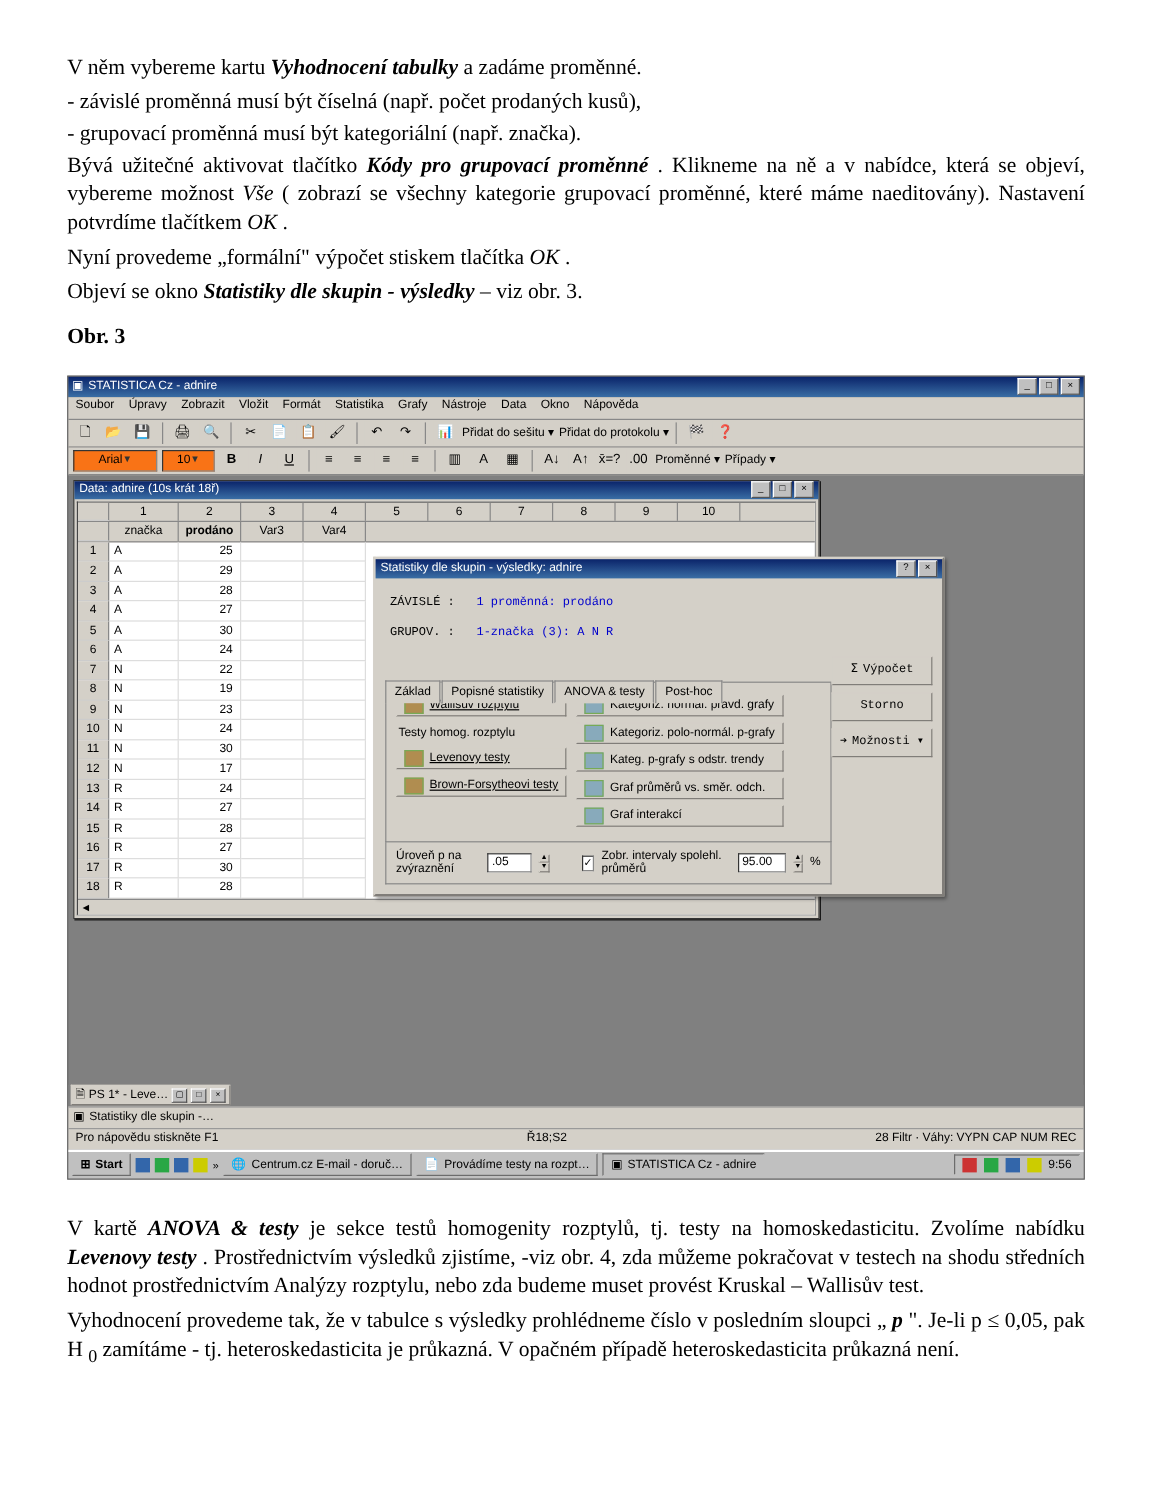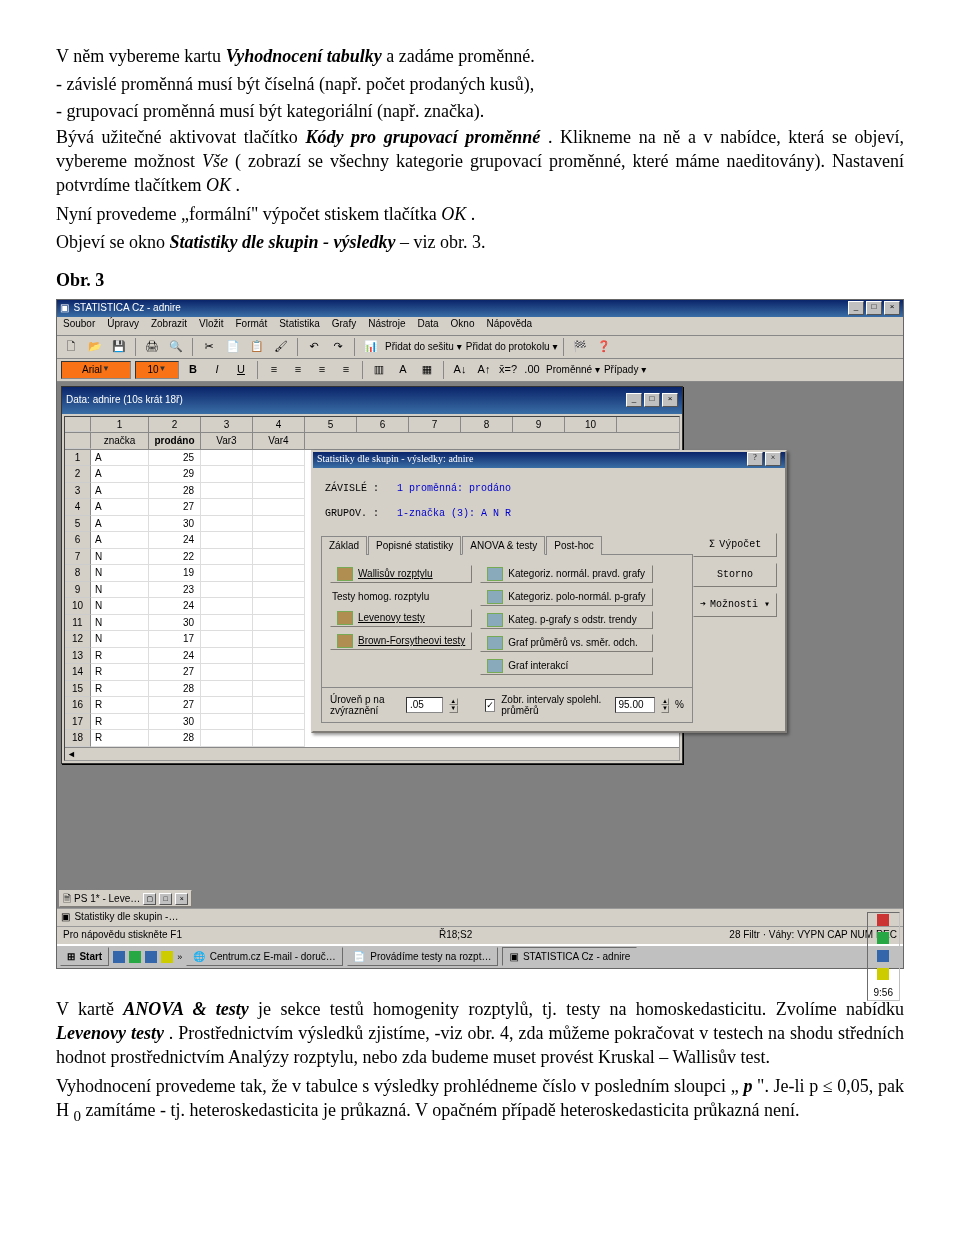--- a/index.html
+++ b/index.html
@@ -8,21 +8,21 @@
     line-height: 1.35;
     color: #000;
     margin: 0;
     padding: 44px 56px;
     width: 960px;
     box-sizing: border-box;
     background: #fff;
   }
   p { margin: 0 0 4px 0; }
   .bullet-line { margin: 0 0 2px 0; }
-  .figure-label { font-weight: bold; margin-top: 14px; margin-bottom: 6px; }
+  .figure-label { font-weight: bold; margin-top: 14px; margin-bottom: 20px; }
   .justify { text-align: justify; }
   .bold-italic { font-weight: bold; font-style: italic; }
   .italic { font-style: italic; }
 
   
   .screenshot {
     width: 848px;
     border: 1px solid #666;
     background: #808080;
     font-family: Tahoma, Verdana, sans-serif;
@@ -91,21 +91,21 @@
 
   
   .data-win {
     width: 620px;
     background: #d4d0c8;
     border: 1px solid #333;
     box-shadow: 1px 1px 0 #000;
   }
   .data-win .dtitle {
     background: linear-gradient(#0a246a, #3a6ea5);
-    color:#fff; height:27px; display:flex; align-items:center;
+    color:#fff; height:15px; display:flex; align-items:center;
     padding:0 4px; justify-content:space-between;
   }
   .dtitle .win-btns { display:flex; gap:2px; }
   .data-grid {
     background:#fff;
     border:1px inset #999;
     margin:2px;
   }
   .hdr-row { display:flex; background:#d4d0c8; border-bottom:1px solid #888; }
   .hdr-cell, .row-hdr {
@@ -130,28 +130,28 @@
 
   
   .dlg {
     position:absolute; left:254px; top:68px;
     width: 472px;
     background:#d4d0c8;
     border:2px outset #d4d0c8;
     box-shadow: 2px 2px 3px rgba(0,0,0,.4);
   }
   .dlg .dtitle { background: linear-gradient(#0a246a,#3a6ea5); color:#fff;
-    height:16px; padding:0 4px; display:flex; 
-    justify-content:space-between;font-family:Liberation Serif, serif;}
+    height:16px; padding:0 4px; display:flex; align-items:center;
+    justify-content:space-between;}
   .dlg-body { padding:8px; font-family: "Courier New", monospace; font-size:10px; }
   .dlg-section { padding: 6px 4px 10px 4px; }
   .tabstrip { display:flex; border-bottom:1px solid #888; margin-top:4px; font-family:Tahoma,sans-serif;}
   .tab {
     padding:2px 7px; border:1px solid #888; border-bottom:none;
-    background:#d4d0c8; margin-right:1px; position:relative; top:1px;
+    background:#d4d0c8; margin-right:1px; position:relative; top:18px;
     font-size:10px;
   }
   .tab.active { background:#d4d0c8; border-bottom:1px solid #d4d0c8; font-weight:normal;}
   .dlg .panel {
     border:1px solid #888; border-top:none;
     padding: 10px 8px 12px 8px;
     display:flex; gap:8px;
     font-family:Tahoma,sans-serif;
   }
   .panel-col { display:flex; flex-direction:column; gap:5px; }
@@ -207,21 +207,21 @@
     background:#c0c0c0; border:1px outset #c0c0c0; padding:2px 6px;
     display:flex; align-items:center; gap:4px; font-weight:bold;
   }
   .task {
     background:#c0c0c0; border:1px inset #c0c0c0; padding:2px 6px;
     display:flex; align-items:center; gap:4px; max-width:160px;
     white-space:nowrap; overflow:hidden;
   }
   .task.raised { border:1px outset #c0c0c0;}
   .tray { margin-left:auto; display:flex; align-items:center; gap:6px;
-    border:1px inset #c0c0c0; padding:1px 6px;flex-direction:column;}
+    border:1px inset #c0c0c0; padding:1px 6px;}
   .tiny-ic { width:12px; height:12px; background:#36a; display:inline-block;}
   .tiny-ic.b { background:#28a745;}
   .tiny-ic.r { background:#c33;}
   .tiny-ic.y { background:#cc0;}
 </style>
 </head>
 <body>
 
 <p class="justify">
   <span>V něm vybereme kartu </span>

